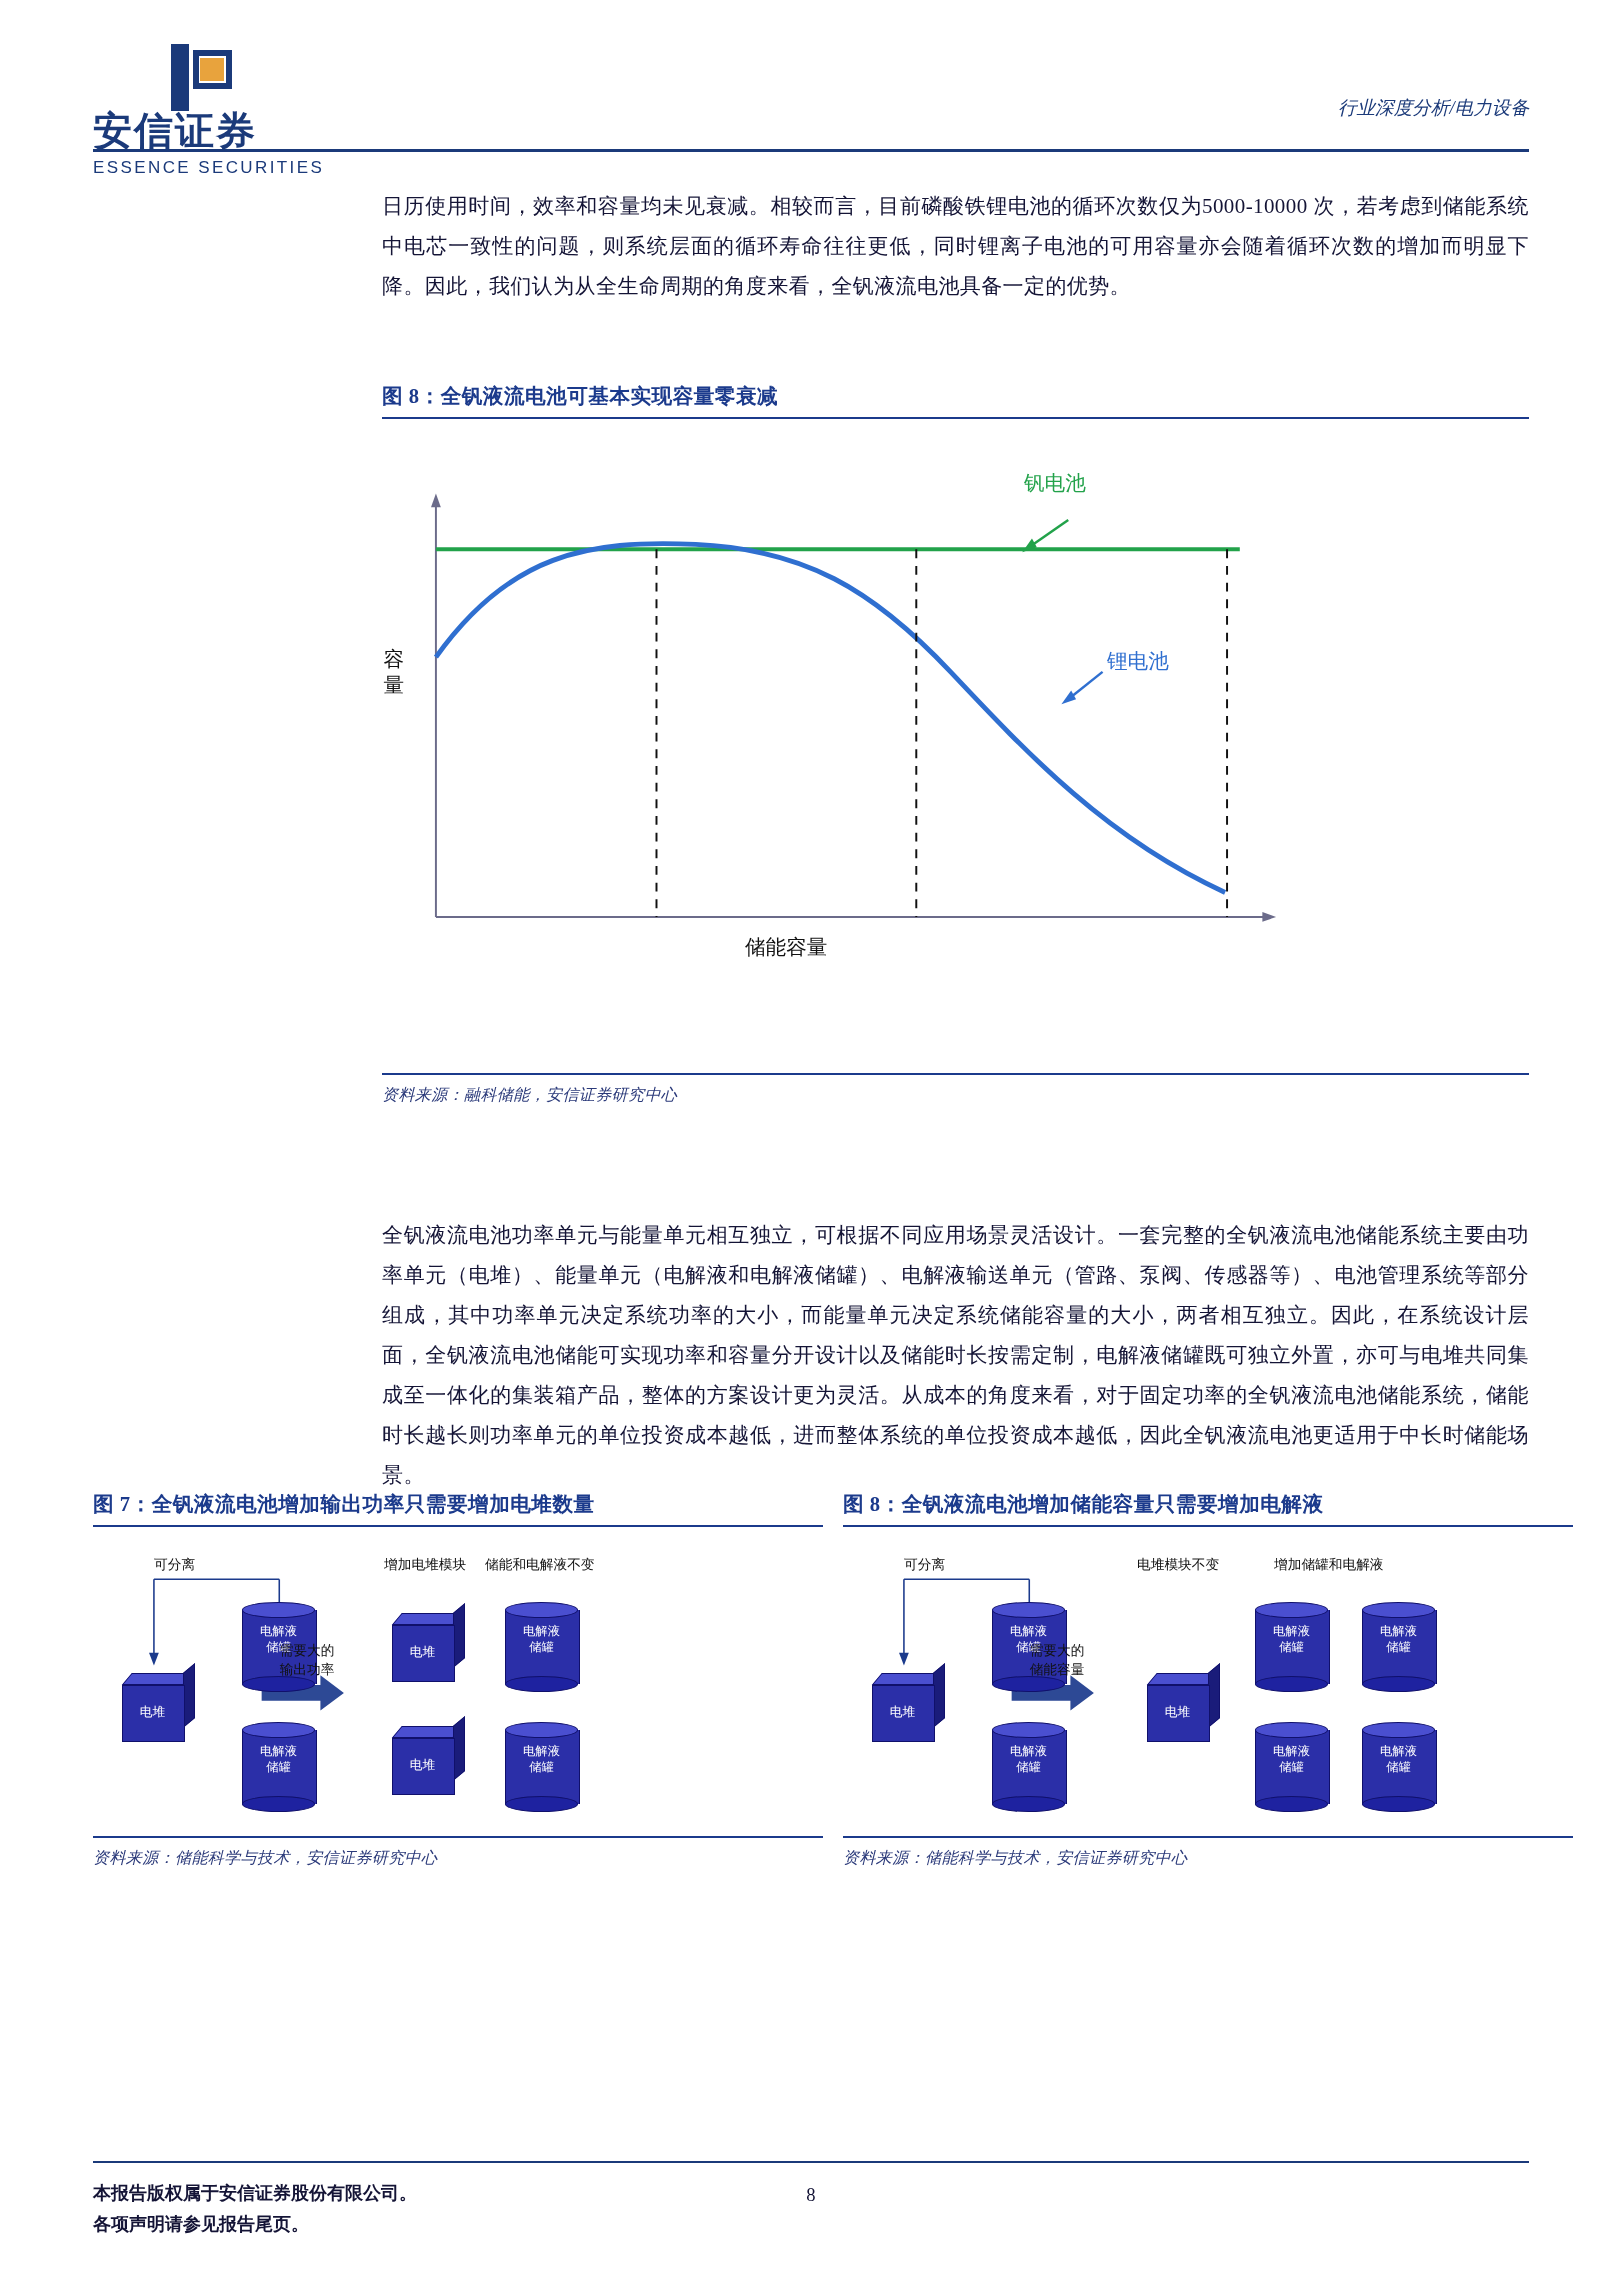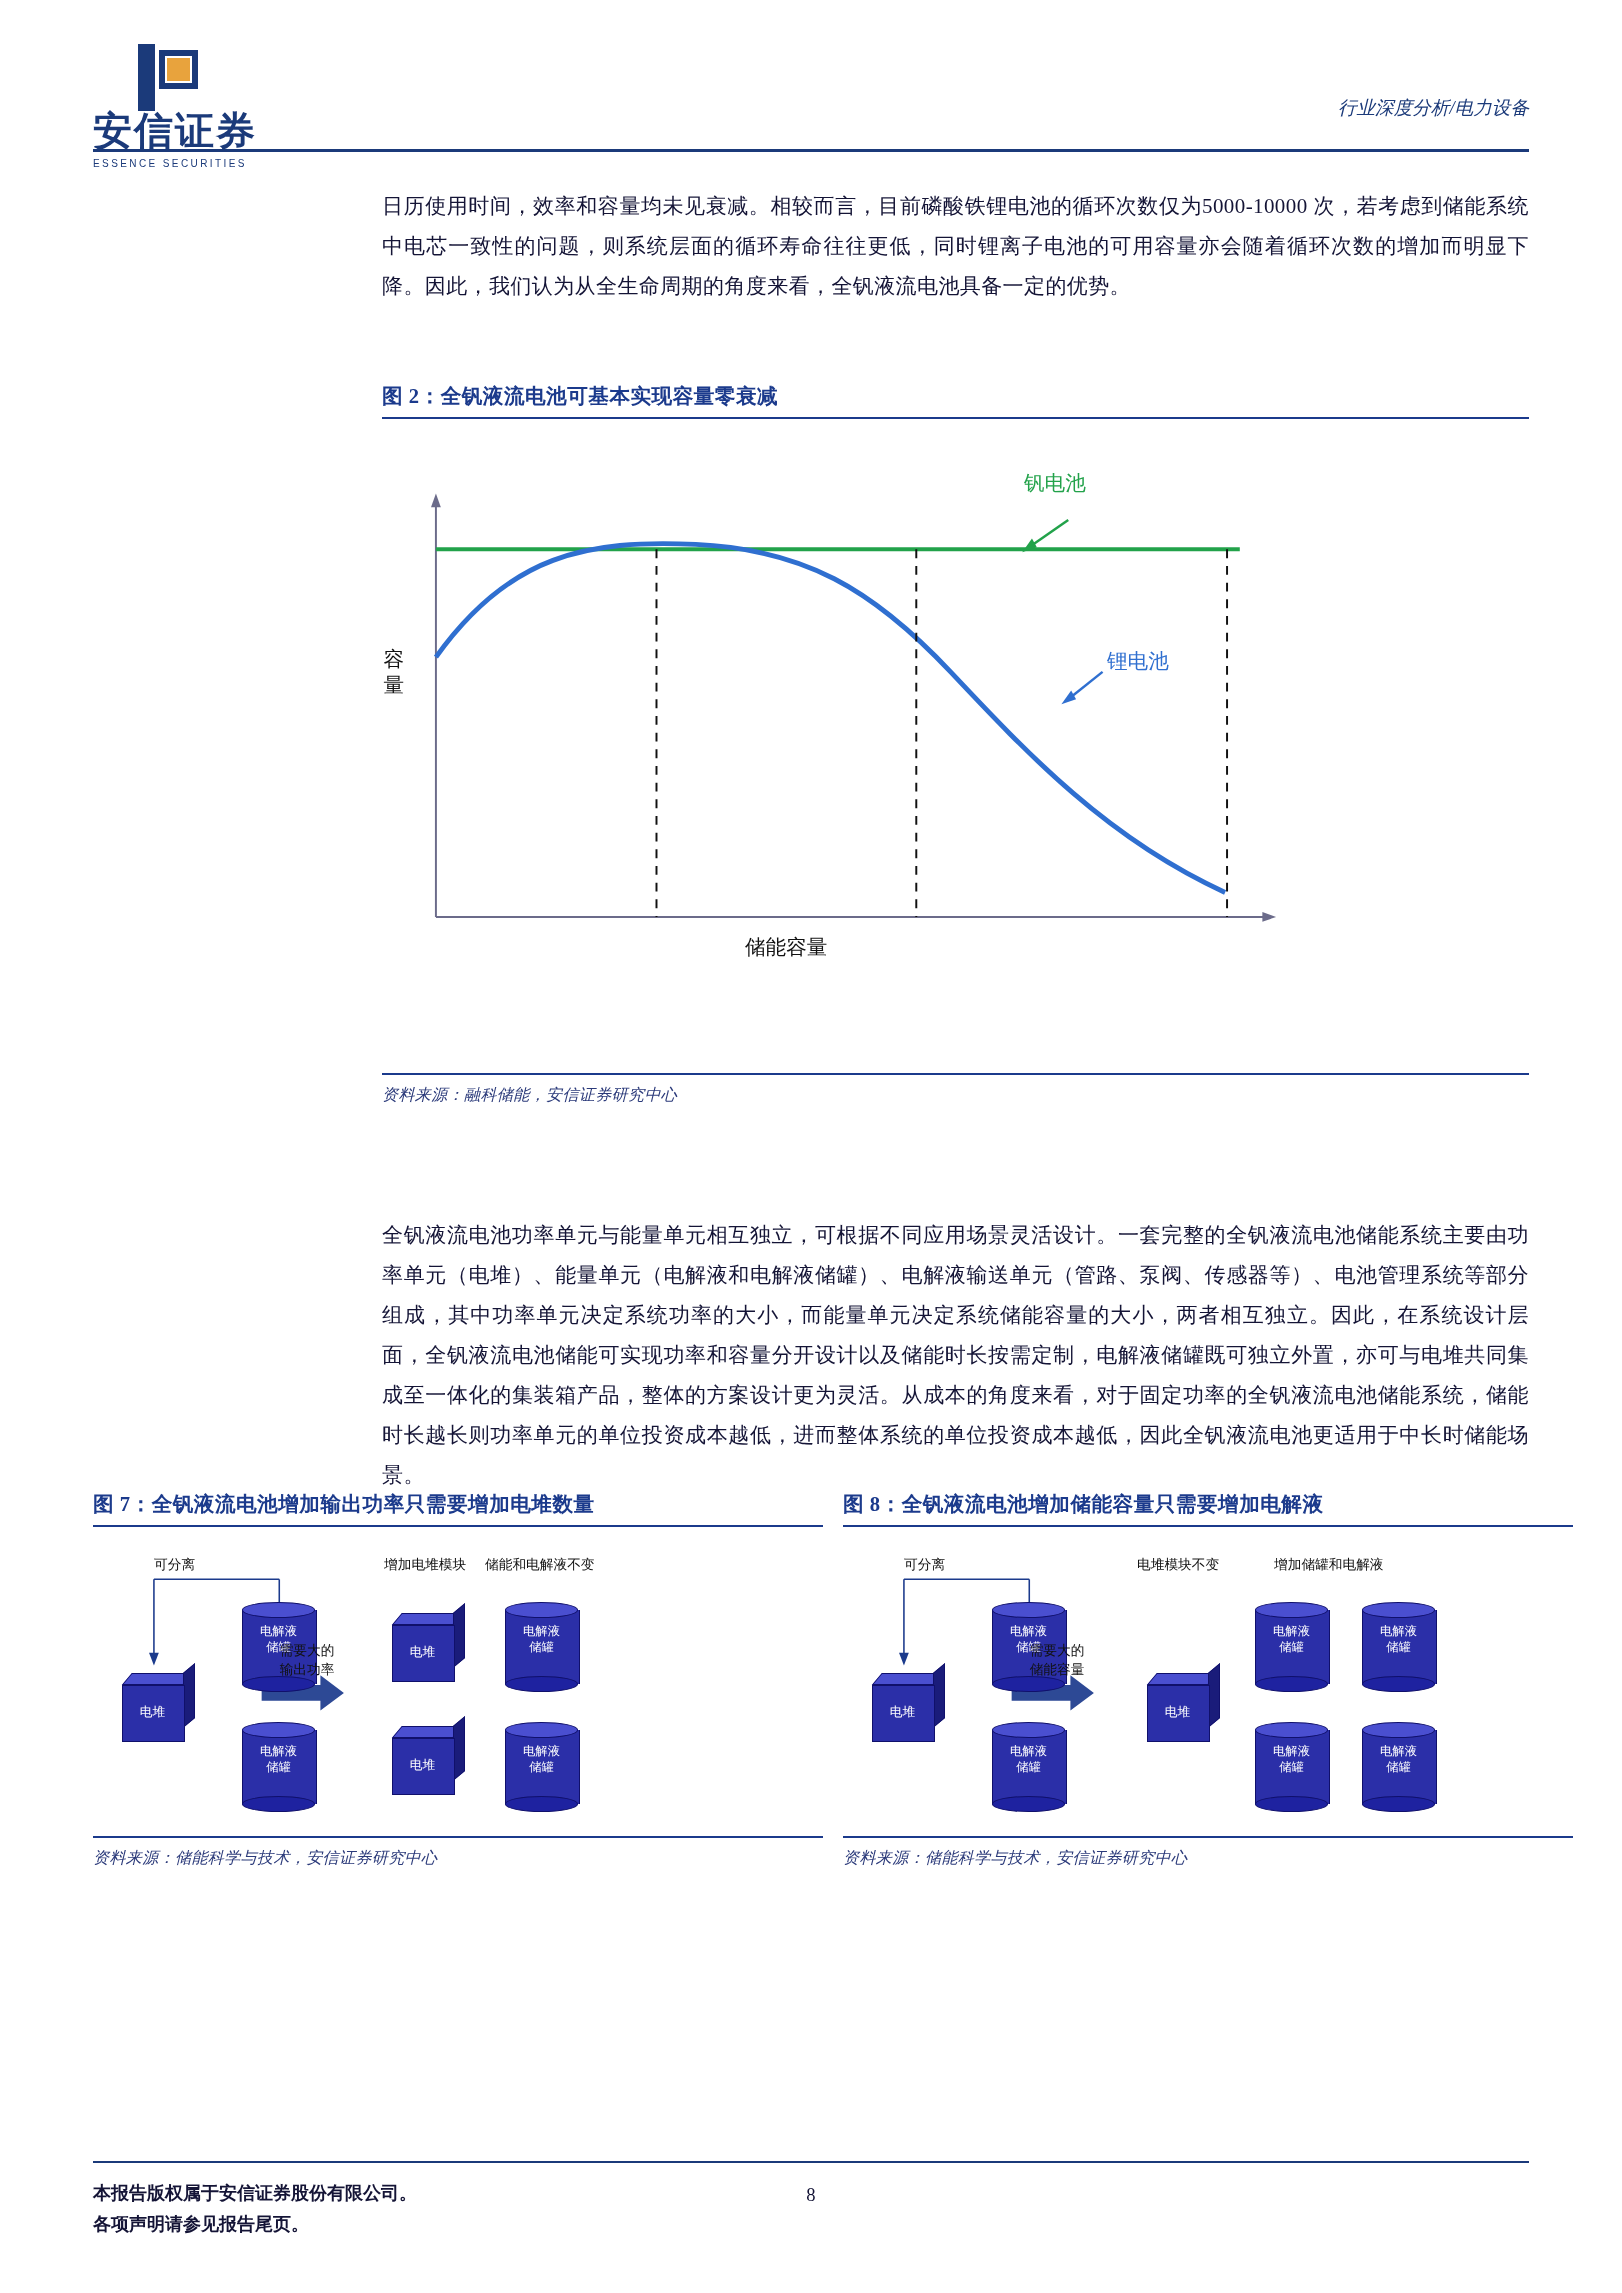--- a/index.html
+++ b/index.html
@@ -50,21 +50,21 @@
   }
   .logo-text-cn {
     font-family:"Liberation Serif", serif;
     font-size:39px; font-weight:bold;
     color:#1b3a7a;
     letter-spacing:2px;
     line-height:1;
   }
   .logo-text-en {
     font-family:"Liberation Sans", sans-serif;
-    font-size:10px;
+    font-size:17px;
     color:#1b3a7a;
     letter-spacing:2.4px;
     margin-top:7.8px;
   }
   .header-right {
     position:absolute; right:0; top:51px;
     font-family:"Liberation Serif", serif;
     font-size:18.6px;
     font-style:italic;
     color:#1b3a7a;
@@ -223,21 +223,21 @@
     </div>
     <div class="header-right">行业深度分析/电力设备</div>
   </div>
   <div class="header-rule"></div>
 
   <div class="content-wide" style="top:186px;">
     <p class="para">日历使用时间，效率和容量均未见衰减。相较而言，目前磷酸铁锂电池的循环次数仅为5000-10000 次，若考虑到储能系统中电芯一致性的问题，则系统层面的循环寿命往往更低，同时锂离子电池的可用容量亦会随着循环次数的增加而明显下降。因此，我们认为从全生命周期的角度来看，全钒液流电池具备一定的优势。</p>
   </div>
 
   <div class="content-wide" style="top:382px;">
-    <div class="fig-title">图 2：全钒液流电池可基本实现容量零衰减</div>
+    <div class="fig-title">图 8：全钒液流电池可基本实现容量零衰减</div>
     <div class="fig-rule" style="margin-top:6.9px;"></div>
   </div>
 
   <div class="chart6">
     <svg width="1147" height="608" viewBox="0 0 1170 620">
 
       <line x1="55" y1="45" x2="55" y2="465" stroke="#6b6b8a" stroke-width="2"></line>
       <polygon points="55,33 50,47 60,47" fill="#6b6b8a"></polygon>
       <line x1="55" y1="465" x2="900" y2="465" stroke="#6b6b8a" stroke-width="2"></line>
       <polygon points="912,465 898,460 898,470" fill="#6b6b8a"></polygon>

